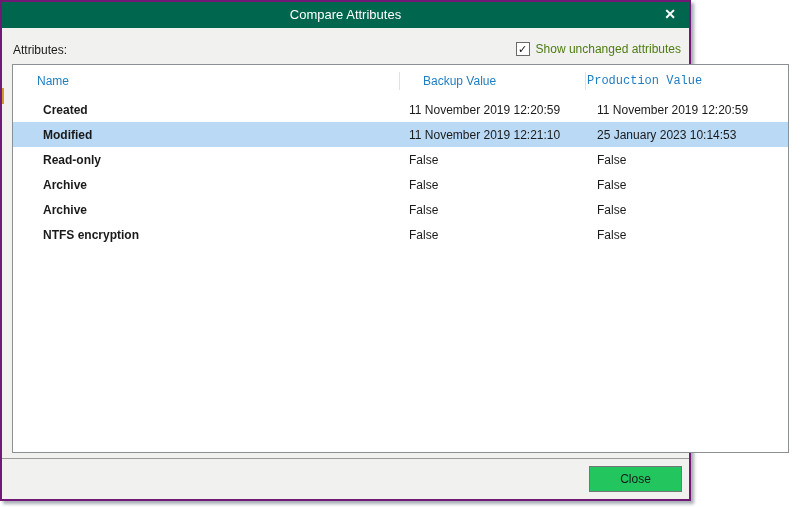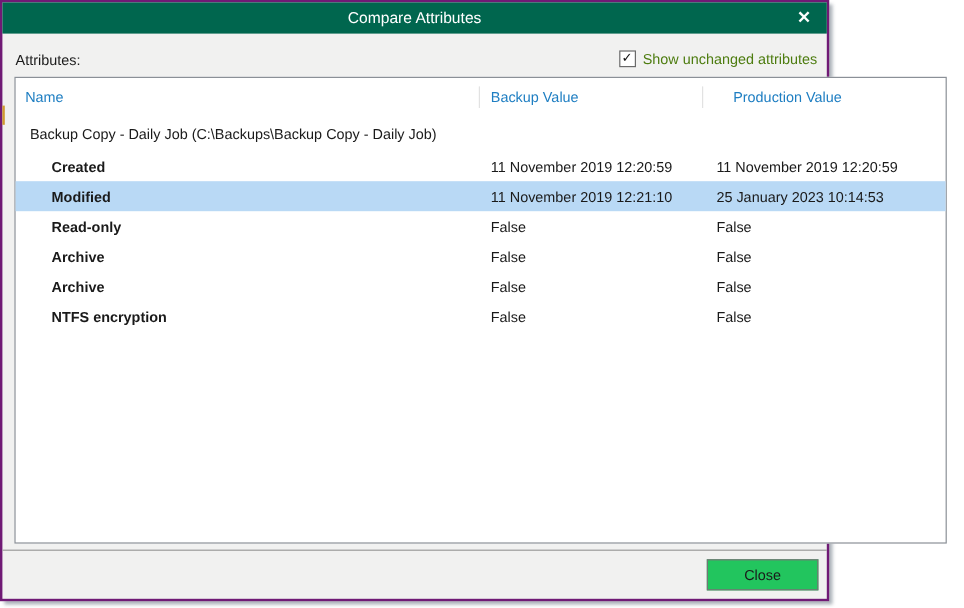--- a/index.html
+++ b/index.html
@@ -26,23 +26,23 @@
     display: flex; align-items: center; gap: 6px; }
   .checkbox { width: 14px; height: 14px; background: #ffffff; border: 1px solid #6a6a6a;
     font-size: 11px; line-height: 12px; text-align: center; color: #111; cursor: pointer; }
   .checkbox-label { font-size: 12px; color: #4d7c0f; }
 
   .grid { position: absolute; left: 10px; top: 62px; width: 777px; height: 389px;
     background: #ffffff; border: 1px solid #8b9097; font-size: 12px; color: #1a1a1a; }
 
   .thead { display: grid; grid-template-columns: 386px 186px 1fr; height: 32px; }
   .th { position: relative; display: flex; align-items: center; color: #1e7ec2; height: 100%; }
-  .th.name  { padding-left: 8px; }
-  .th.backup { padding-left: 10px; }
-  .th.production { padding-left: 26px; }
+  .th.name  { padding-left: 24px; }
+  .th.backup { padding-left: 24px; }
+  .th.production { padding-left: 2px; font-family: Liberation Mono, monospace; }
   .th.backup::before, .th.production::before { content: ""; position: absolute; left: 0;
     top: 7px; bottom: 7px; width: 1px; background: #e2e2e2; }
 
   .group-row { height: 29px; display: flex; align-items: center; padding-left: 12px; }
 
   .row { display: grid; grid-template-columns: 386px 186px 1fr; height: 25px; }
   .row > div { display: flex; align-items: center; }
   .row .cell-name { padding-left: 30px; font-weight: bold; }
   .row .cell-backup { padding-left: 10px; }
   .row .cell-production { padding-left: 12px; }
@@ -76,21 +76,20 @@
   </div>
 
   <div class="grid">
 
     <div class="thead">
       <div class="th name">Name</div>
       <div class="th backup">Backup Value</div>
       <div class="th production">Production Value</div>
     </div>
 
-    <div class="group-row">Backup Copy - Daily Job (C:\Backups\Backup Copy - Daily Job)</div>
 
     <div class="row">
       <div class="cell-name">Created</div>
       <div class="cell-backup">11 November 2019 12:20:59</div>
       <div class="cell-production">11 November 2019 12:20:59</div>
     </div>
 
     <div class="row selected">
       <div class="cell-name">Modified</div>
       <div class="cell-backup">11 November 2019 12:21:10</div>

